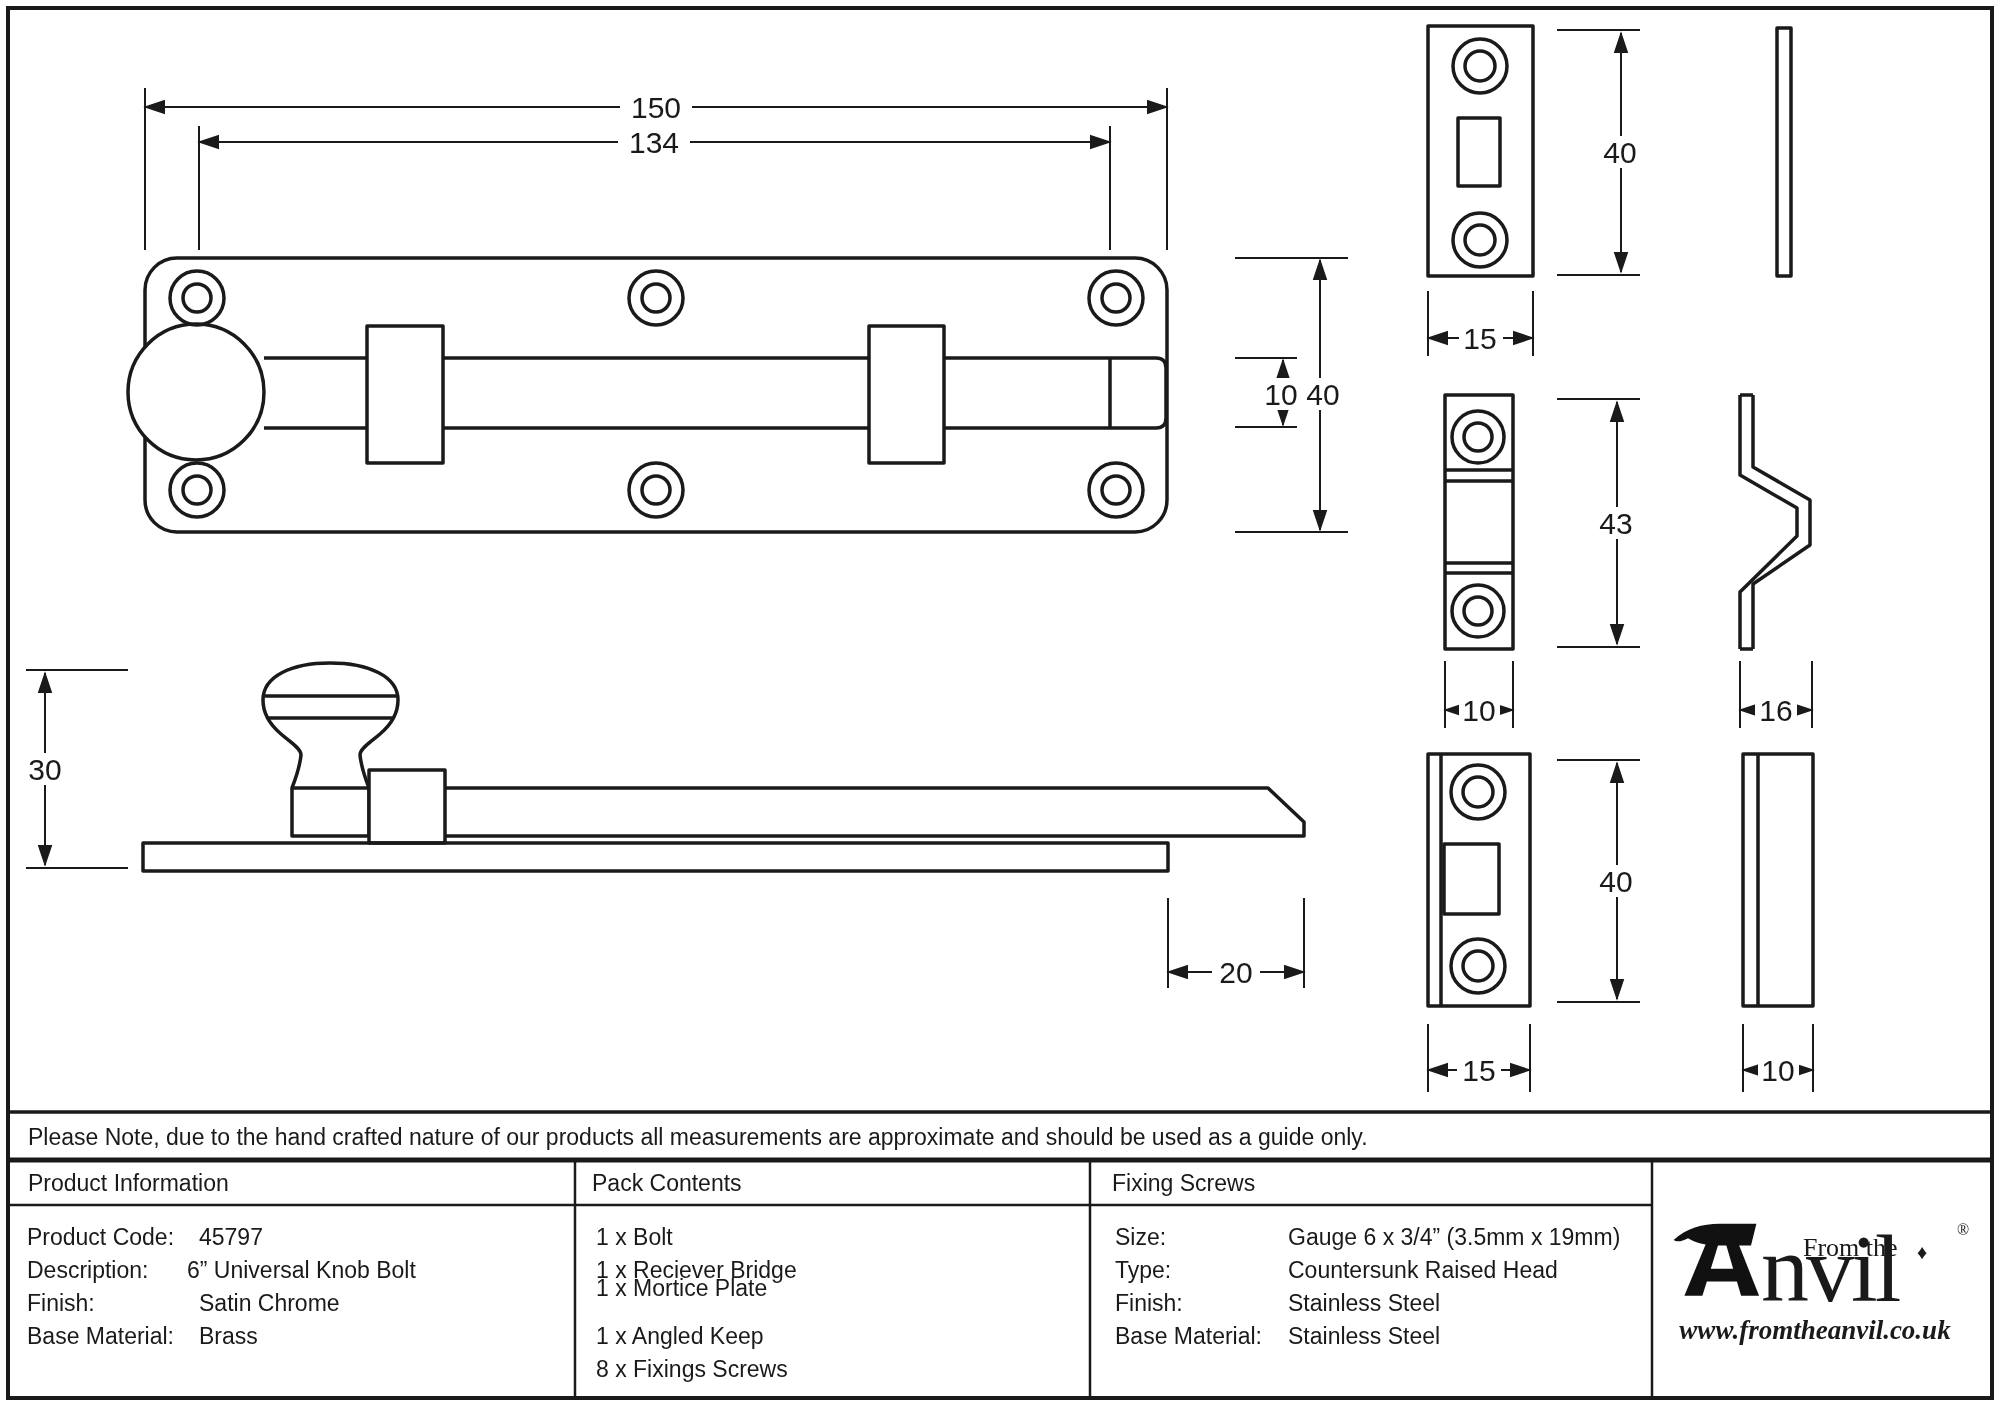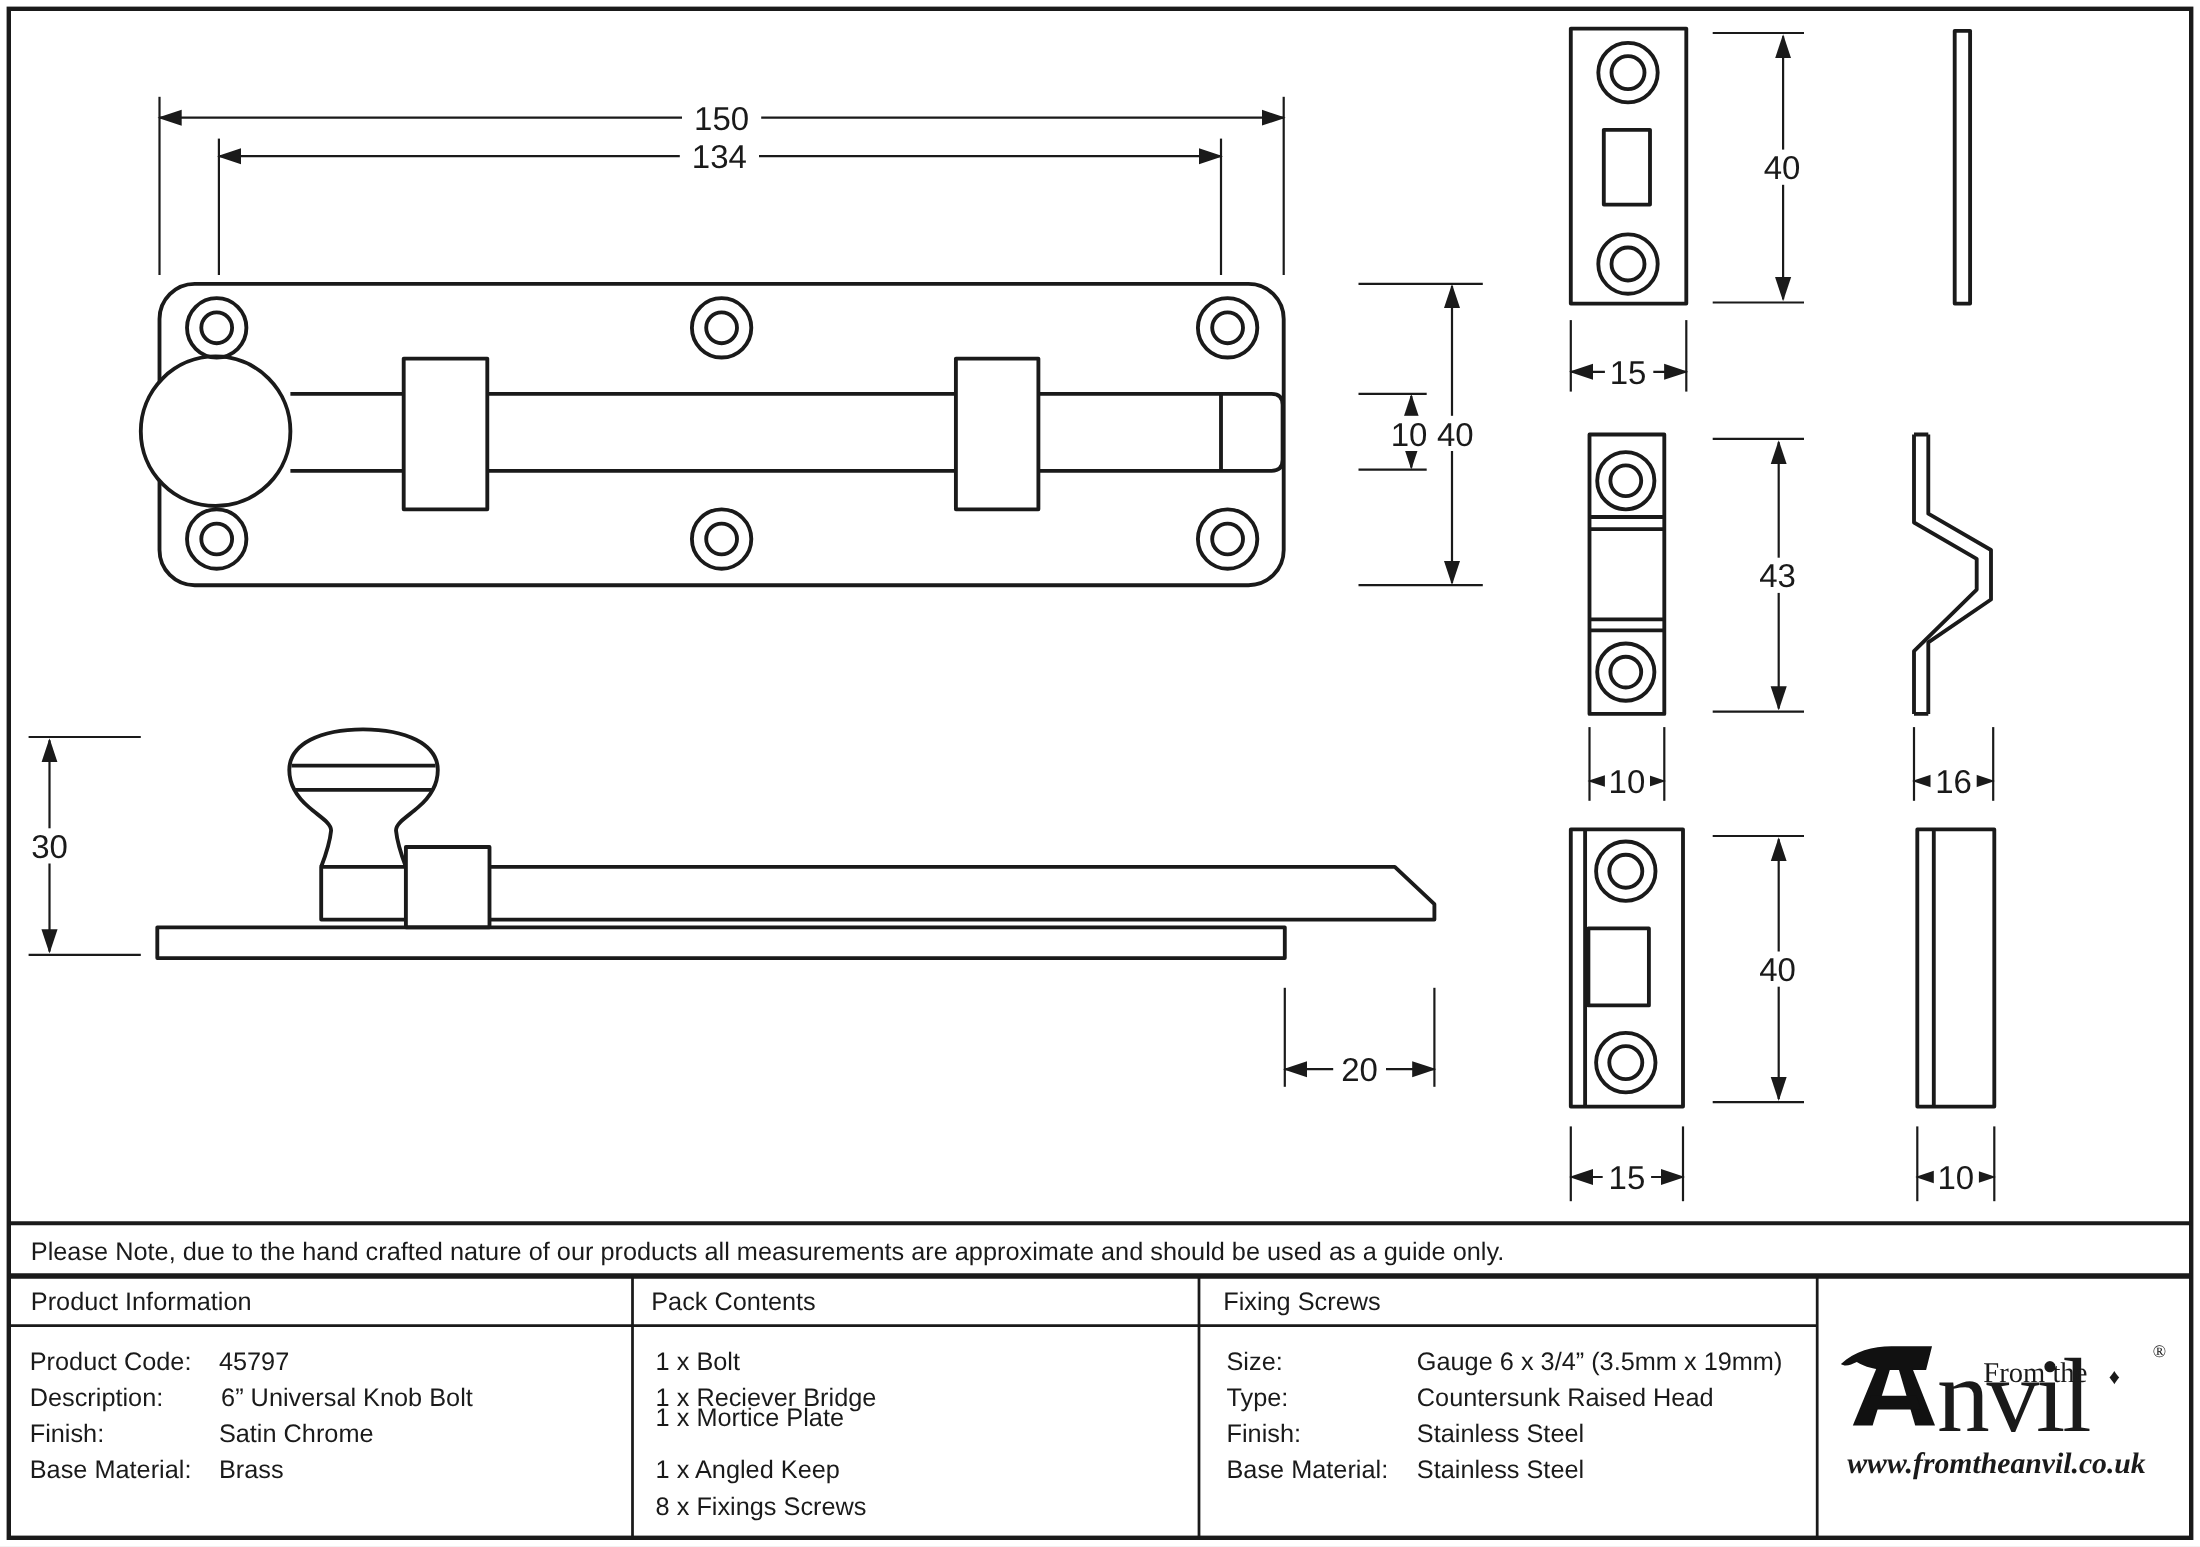--- a/index.html
+++ b/index.html
@@ -234,21 +234,21 @@
 
   <div class="note">Please Note, due to the hand crafted nature of our products all measurements are approximate and should be used as a guide only.</div>
 
   <div class="hdr" style="left:28px;top:1170px;">Product Information</div>
   <div class="hdr" style="left:592px;top:1170px;">Pack Contents</div>
   <div class="hdr" style="left:1112px;top:1170px;">Fixing Screws</div>
 
   <div class="txt" style="left:27px;top:1223px;">Product Code:</div>
   <div class="txt" style="left:199px;top:1223px;">45797</div>
   <div class="txt" style="left:27px;top:1256px;">Description:</div>
-  <div class="txt" style="left:201px;top:1256px;">6” Universal Knob Bolt</div>
+  <div class="txt" style="left:187px;top:1256px;">6” Universal Knob Bolt</div>
   <div class="txt" style="left:27px;top:1289px;">Finish:</div>
   <div class="txt" style="left:199px;top:1289px;">Satin Chrome</div>
   <div class="txt" style="left:27px;top:1322px;">Base Material:</div>
   <div class="txt" style="left:199px;top:1322px;">Brass</div>
 
   <div class="txt" style="left:596px;top:1223px;">1 x Bolt</div>
   <div class="txt" style="left:596px;top:1256px;">1 x Reciever Bridge</div>
   <div class="txt" style="left:596px;top:1230px;margin-top:44px;">1 x Mortice Plate</div>
   <div class="txt" style="left:596px;top:1322px;">1 x Angled Keep</div>
   <div class="txt" style="left:596px;top:1355px;">8 x Fixings Screws</div>

